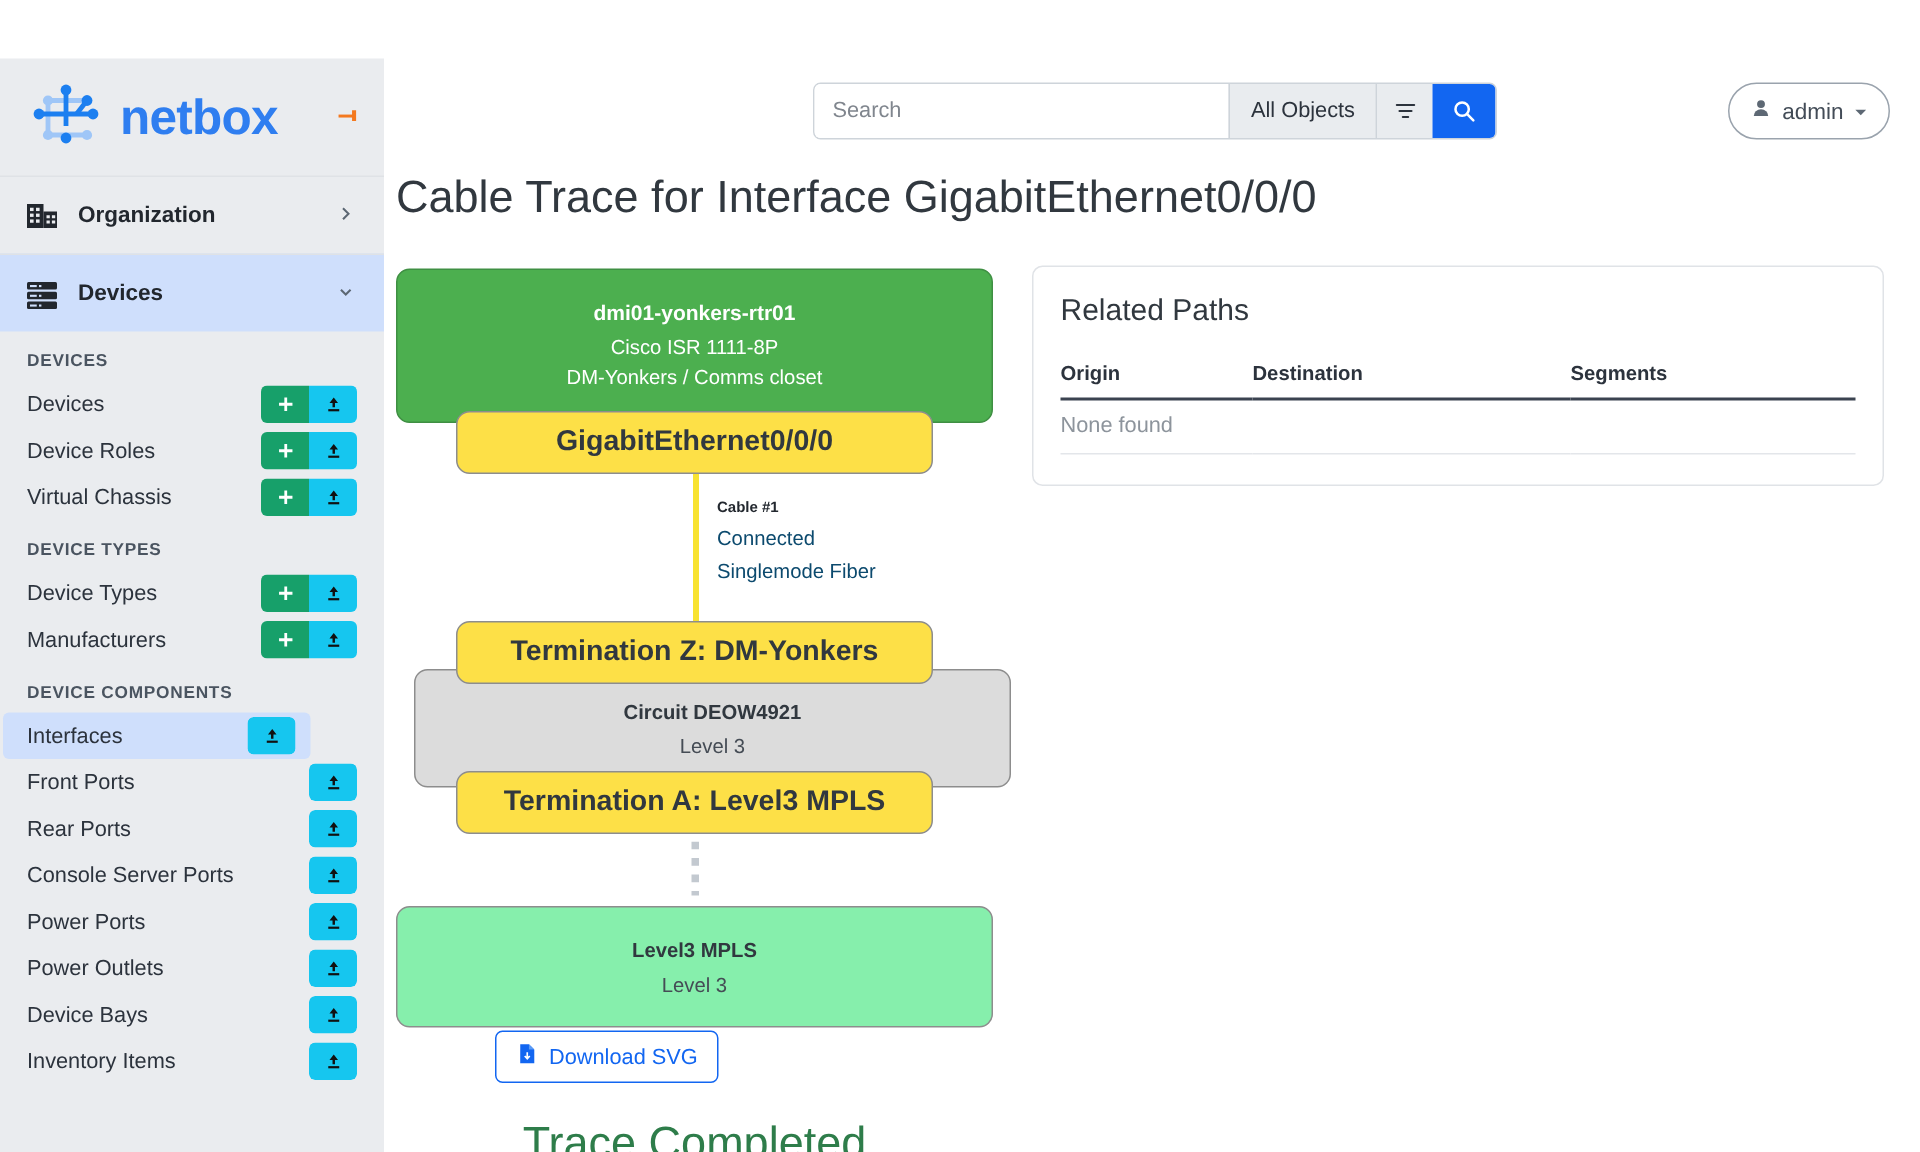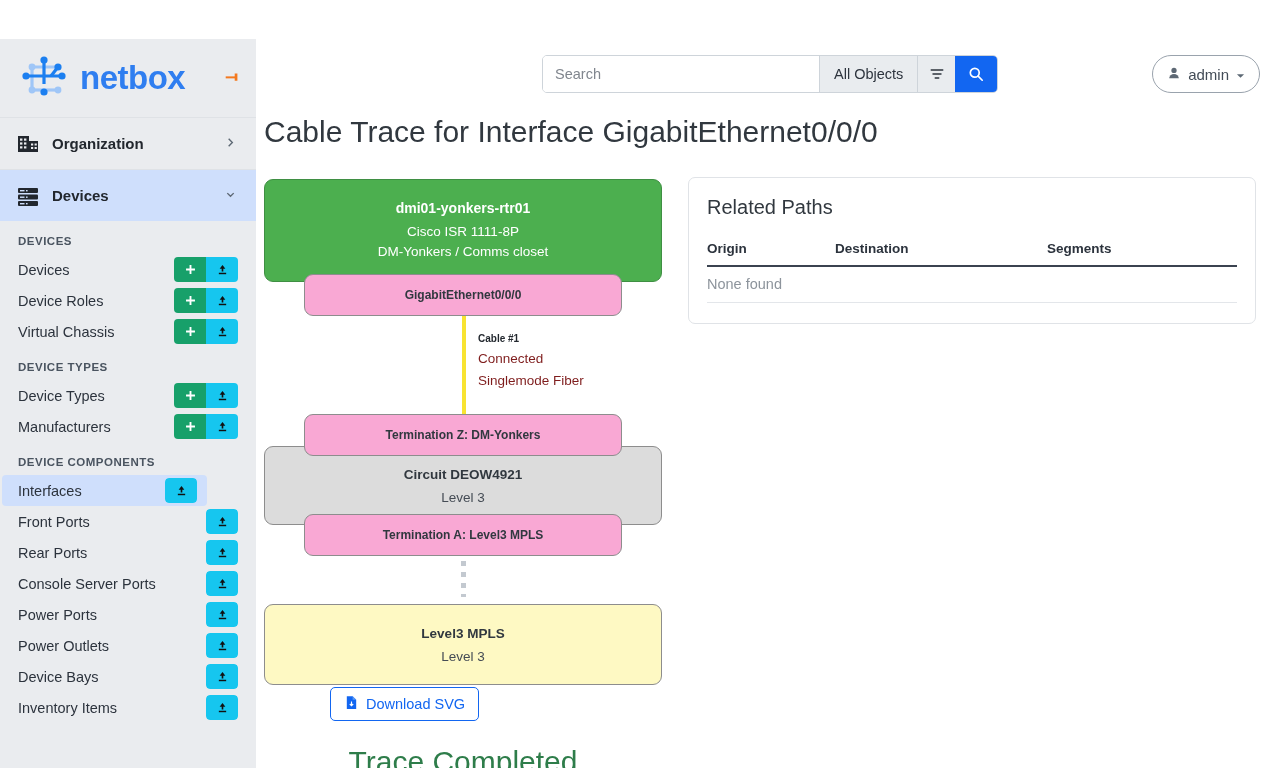--- a/index.html
+++ b/index.html
@@ -135,44 +135,44 @@
     border: 1px solid #8a8a8a; border-radius: 9px;
     display: flex; flex-direction: column;
     align-items: center; justify-content: center;
     text-align: center;
   }
   .node.device { background: #4caf4f; border-color: #3f8f43; color: #ffffff; }
   .node.device .n-title { font-size: 14px; font-weight: 700; margin-bottom: 6px; }
   .node.device .n-sub { font-size: 13.5px; font-weight: 400; line-height: 20px; }
 
   .node.term {
-    background: #f9a8d4; border-color: #8d8d8d;
-    font-size: 12px; font-weight: 700; color: #31383f;
+    background: #fde047; border-color: #8d8d8d;
+    font-size: 19px; font-weight: 700; color: #31383f;
     z-index: 3;
   }
   .node.circuit {
     background: #dcdcdc; border-color: #8d8d8d; z-index: 1;
   }
   .node.circuit .c-title { font-size: 13.5px; font-weight: 700; color: #31383f; }
   .node.circuit .c-sub { font-size: 13.5px; font-weight: 400; color: #454c55; margin-top: 8px; }
   .node.provider {
-    background: #fef9c3; border-color: #8d8d8d;
+    background: #86efac; border-color: #8d8d8d;
   }
   .node.provider .c-title { font-size: 13.5px; font-weight: 700; color: #31383f; }
   .node.provider .c-sub { font-size: 13.5px; font-weight: 400; color: #454c55; margin-top: 8px; }
 
   .cable-line { position: absolute; background: #f8e331; width: 4px; }
   .dotted-line {
     position: absolute; width: 5px;
     background-image: linear-gradient(#c3c9d0 50%, rgba(255,255,255,0) 0%);
     background-size: 5px 11px; background-repeat: repeat-y;
   }
   .cable-label { position: absolute; text-align: left; }
   .cable-label .cl-title { font-size: 10px; font-weight: 700; color: #23282f; }
-  .cable-label .cl-line { font-size: 13.5px; color: #7f1d1d; margin-top: 7px; }
+  .cable-label .cl-line { font-size: 13.5px; color: #0c4a6e; margin-top: 7px; }
 
   .dl-btn {
     display: inline-flex; align-items: center; gap: 7px;
     border: 1px solid #1266f1; border-radius: 5px;
     color: #1266f1; background: #fff;
     font-size: 14.5px; padding: 7px 13px; cursor: pointer;
     margin: 10px 0 0 66px;
   }
   .trace-status {
     text-align: center; width: 398px;
@@ -523,21 +523,21 @@
           <div class="cable-label" style="left:214px; top:156px;">
             <div class="cl-title">Cable #1</div>
             <div class="cl-line">Connected</div>
             <div class="cl-line">Singlemode Fiber</div>
           </div>
 
           <div class="node term" style="left:40px; top:237px; width:318px; height:42px;">
             <span>Termination Z: DM-Yonkers</span>
           </div>
 
-          <div class="node circuit" style="left:0px; top:269px; width:398px; height:79px;">
+          <div class="node circuit" style="left:12px; top:269px; width:398px; height:79px;">
             <div class="c-title">Circuit DEOW4921</div>
             <div class="c-sub">Level 3</div>
           </div>
 
           <div class="node term" style="left:40px; top:337px; width:318px; height:42px;">
             <span>Termination A: Level3 MPLS</span>
           </div>
 
           <div class="dotted-line" style="left:197px; top:384px; height:36px;"></div>
 

